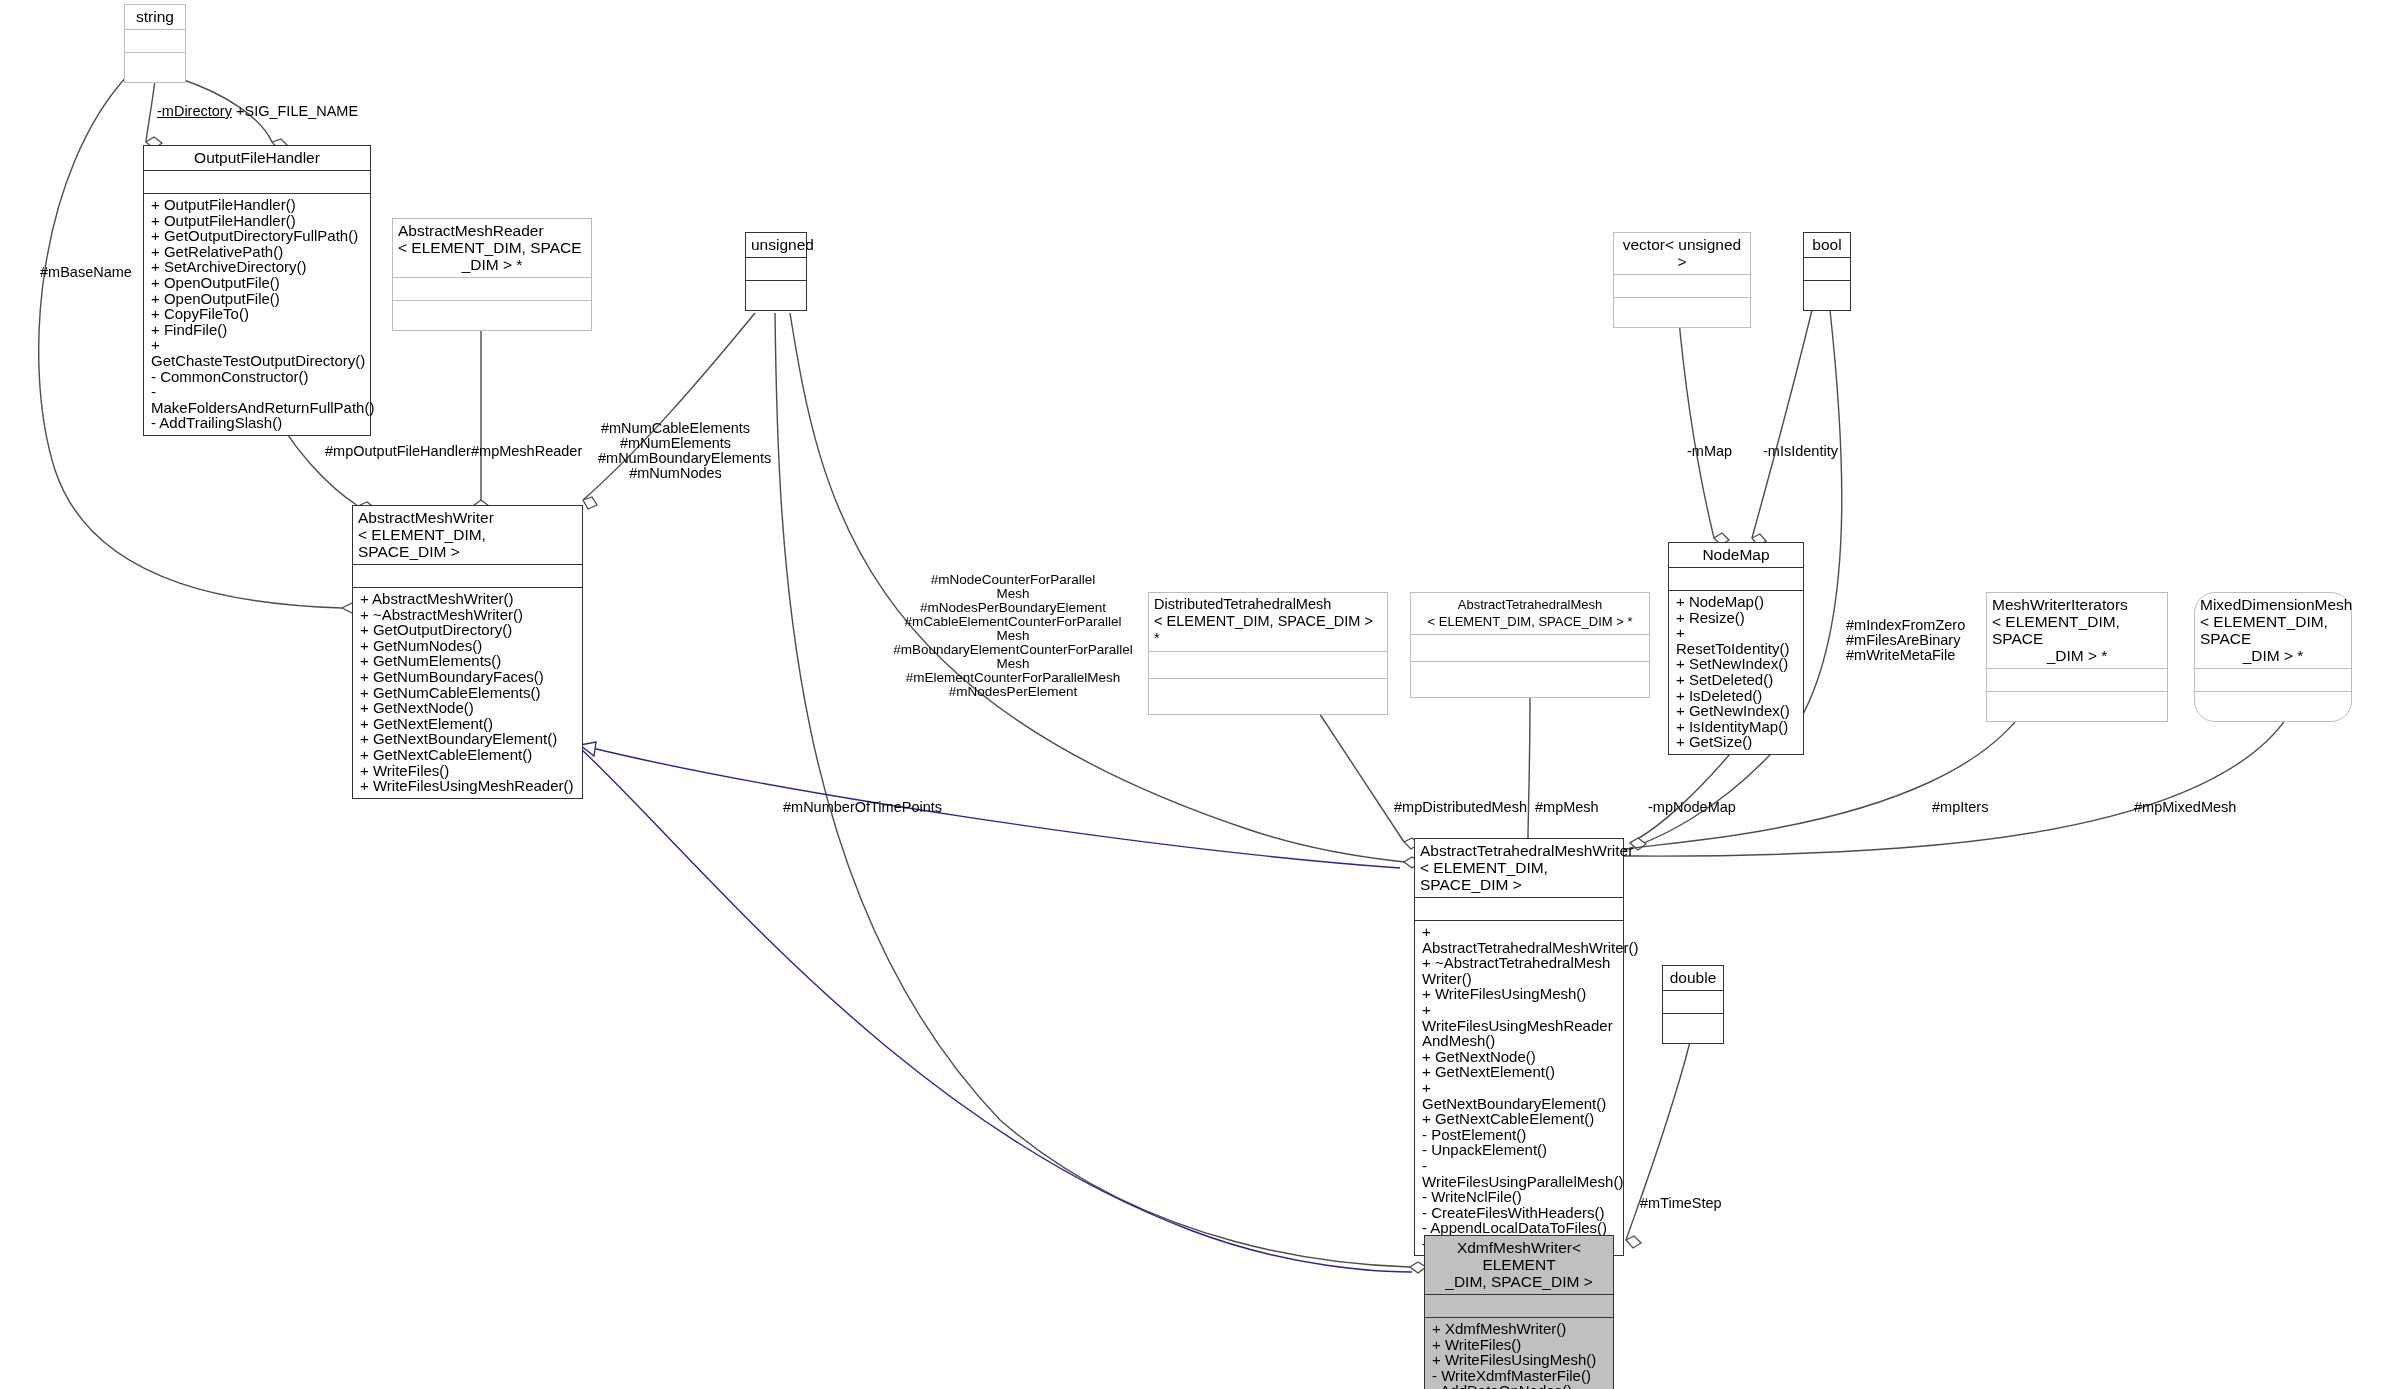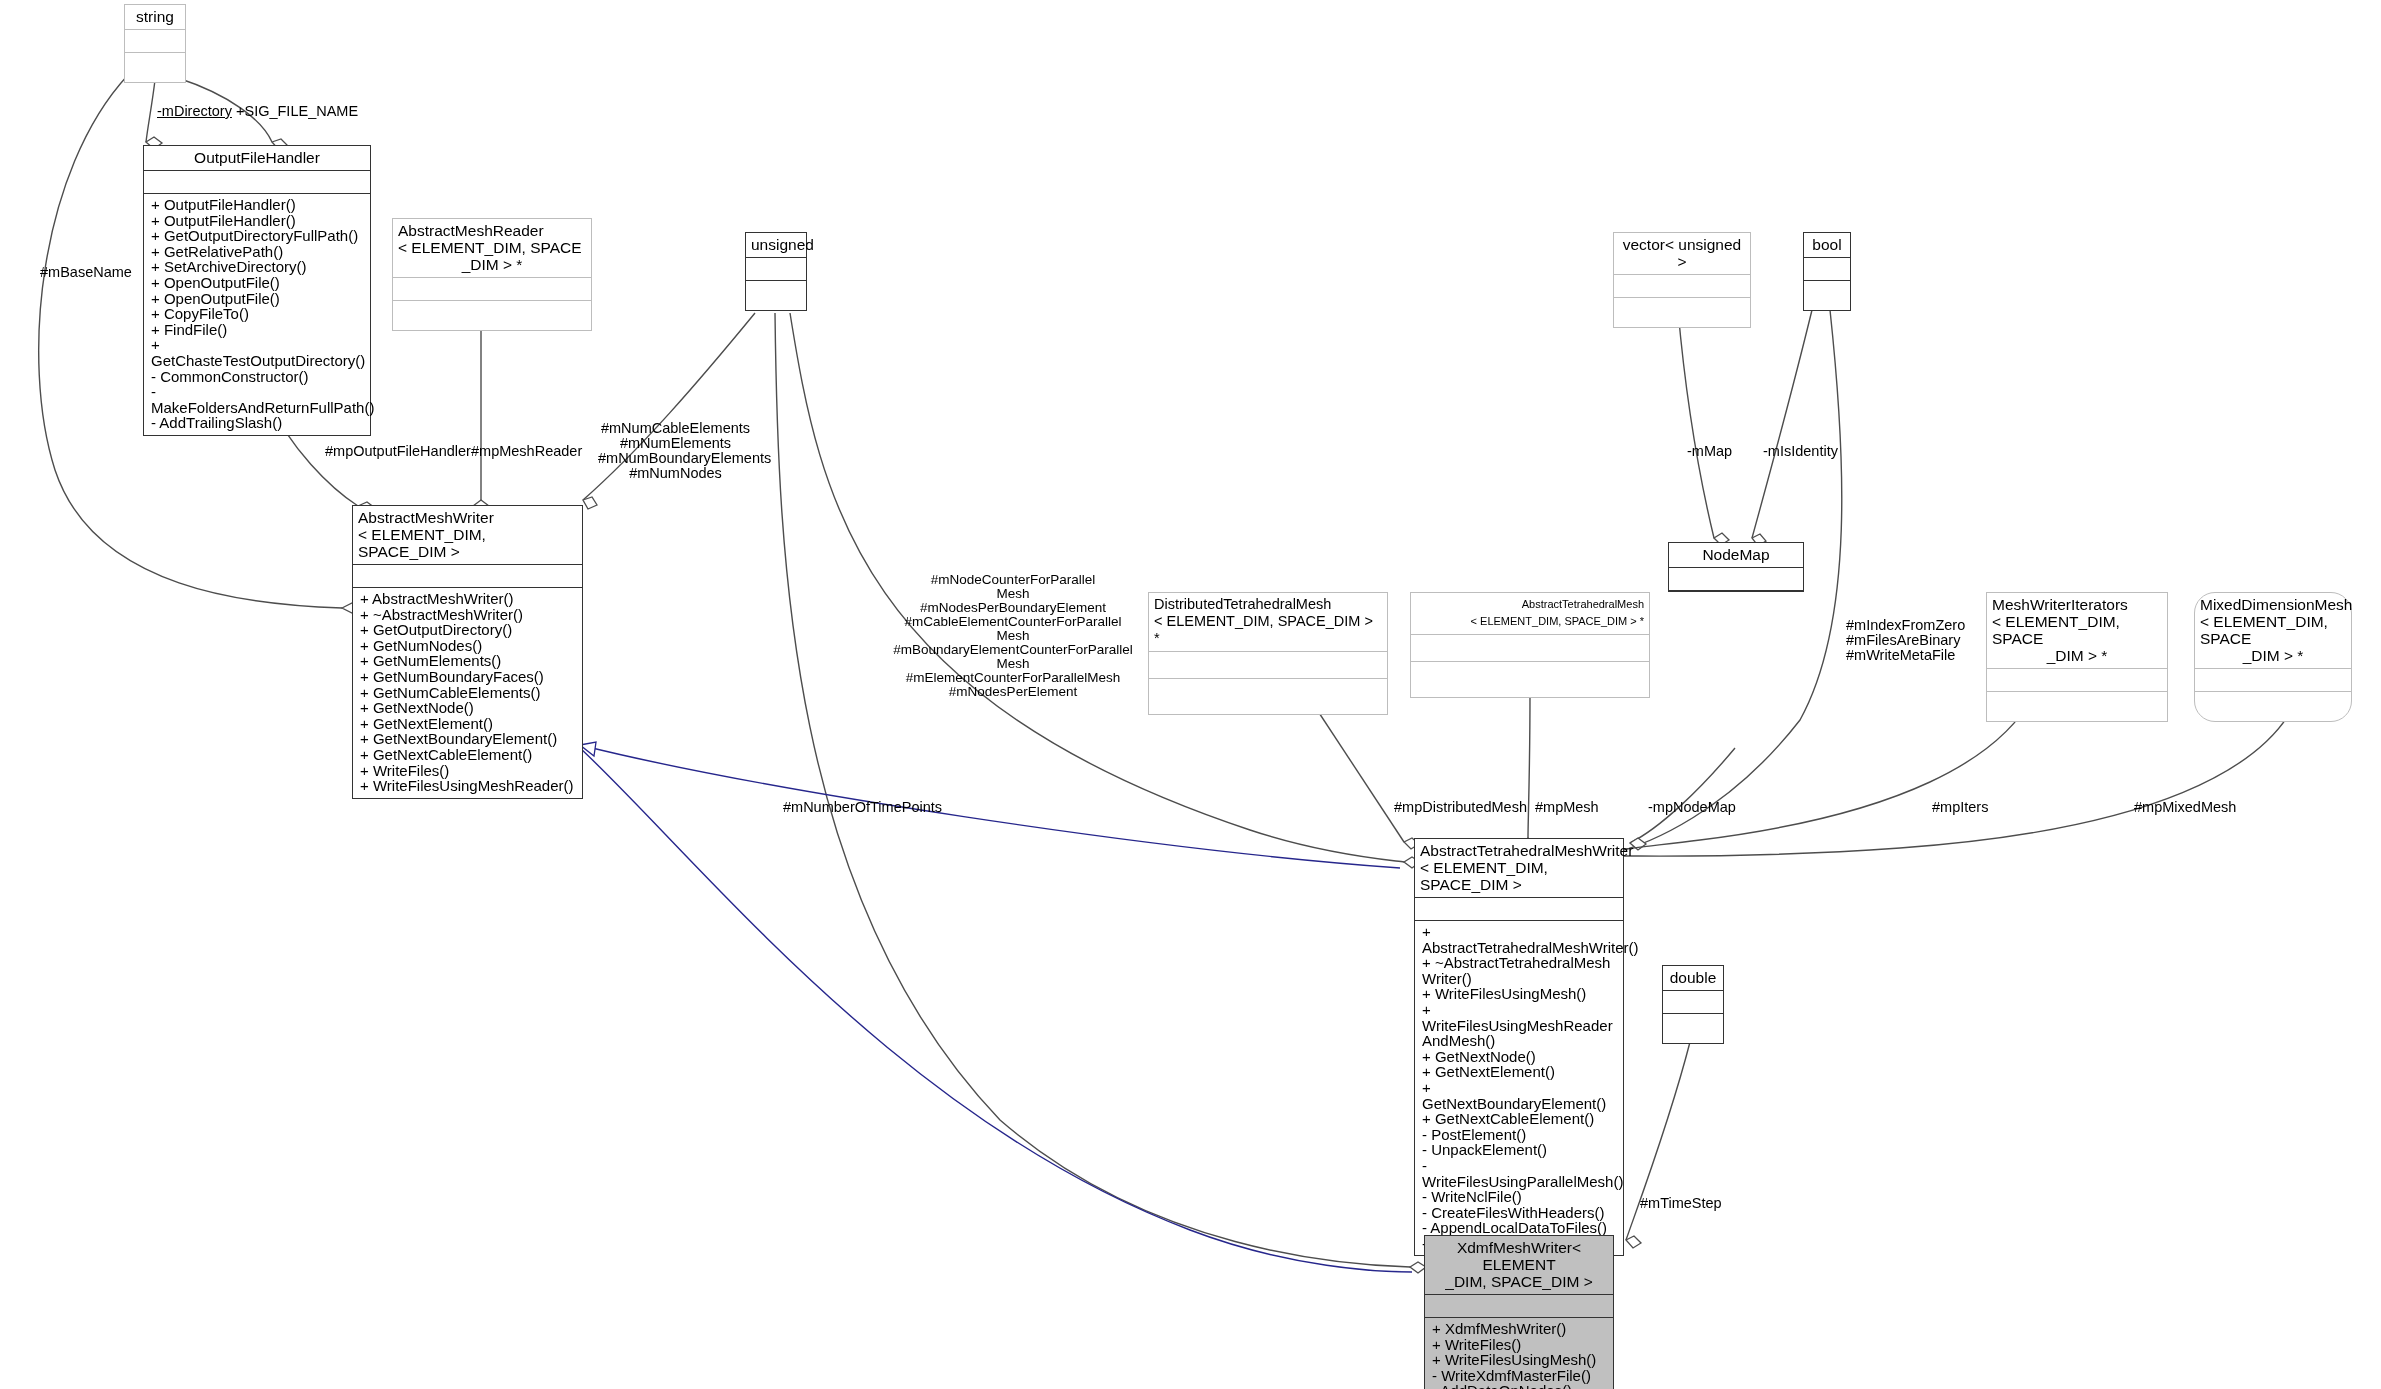--- a/index.html
+++ b/index.html
@@ -189,35 +189,46 @@
       <div>DistributedTetrahedralMesh</div>
       <div>&lt; ELEMENT_DIM, SPACE_DIM &gt; *</div>
     </div>
     <div class="sep"></div>
     <div class="attrs empty" style="min-height:26px;"></div>
     <div class="sep"></div>
     <div class="ops empty" style="min-height:28px;"></div>
   </div>
 
   <div class="node light" style="left:1410px;top:592px;width:240px;">
-    <div class="title" style="text-align:right;font-size:11px;">
+    <div class="title" style="text-align:center;font-size:13px;">
       <div>AbstractTetrahedralMesh</div>
       <div>&lt; ELEMENT_DIM, SPACE_DIM &gt; *</div>
     </div>
     <div class="sep"></div>
     <div class="attrs empty" style="min-height:26px;"></div>
     <div class="sep"></div>
     <div class="ops empty" style="min-height:28px;"></div>
   </div>
 
   <div class="node" style="left:1668px;top:542px;width:136px;">
     <div class="title">NodeMap</div>
     <div class="sep"></div>
     <div class="attrs empty"></div>
     <div class="sep"></div>
+    <div class="ops">
+      <div>+ NodeMap()</div>
+      <div>+ Resize()</div>
+      <div>+ ResetToIdentity()</div>
+      <div>+ SetNewIndex()</div>
+      <div>+ SetDeleted()</div>
+      <div>+ IsDeleted()</div>
+      <div>+ GetNewIndex()</div>
+      <div>+ IsIdentityMap()</div>
+      <div>+ GetSize()</div>
+    </div>
   </div>
 
   <div class="node light" style="left:1986px;top:592px;width:182px;">
     <div class="title">
       <div style="text-align:left;">MeshWriterIterators</div>
       <div style="text-align:left;">&lt; ELEMENT_DIM, SPACE</div>
       <div>_DIM &gt; *</div>
     </div>
     <div class="sep"></div>
     <div class="attrs empty"></div>

